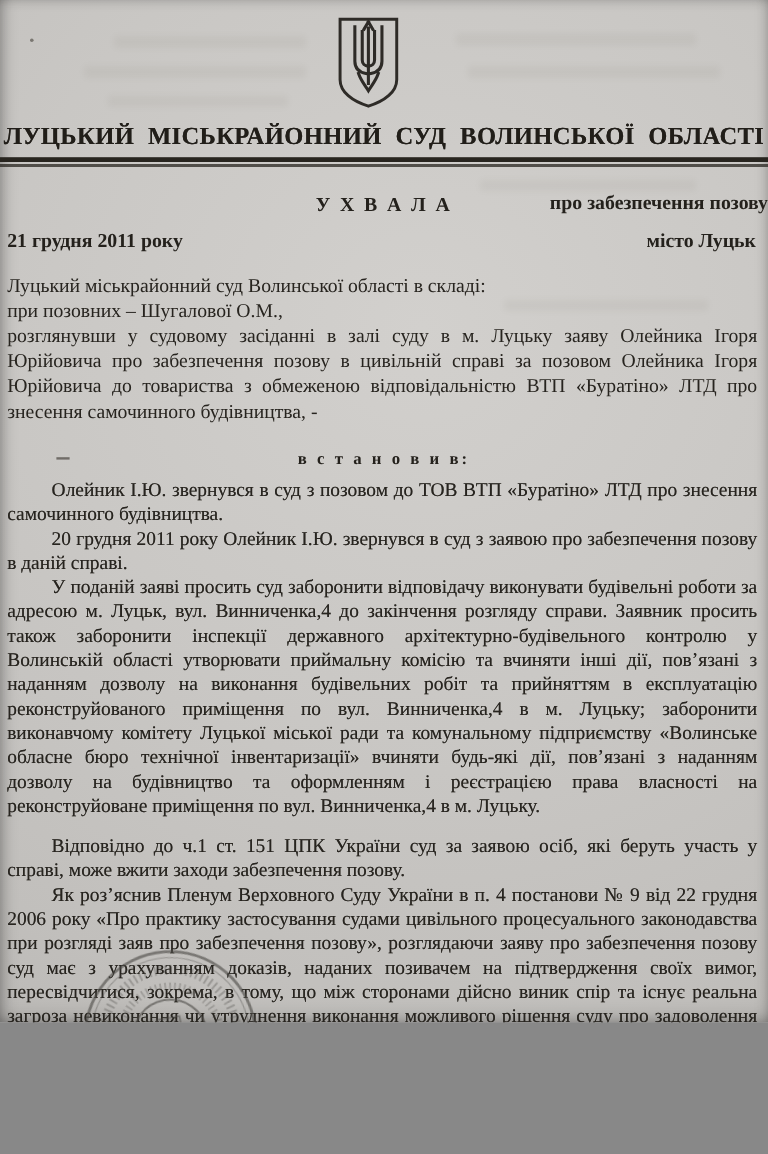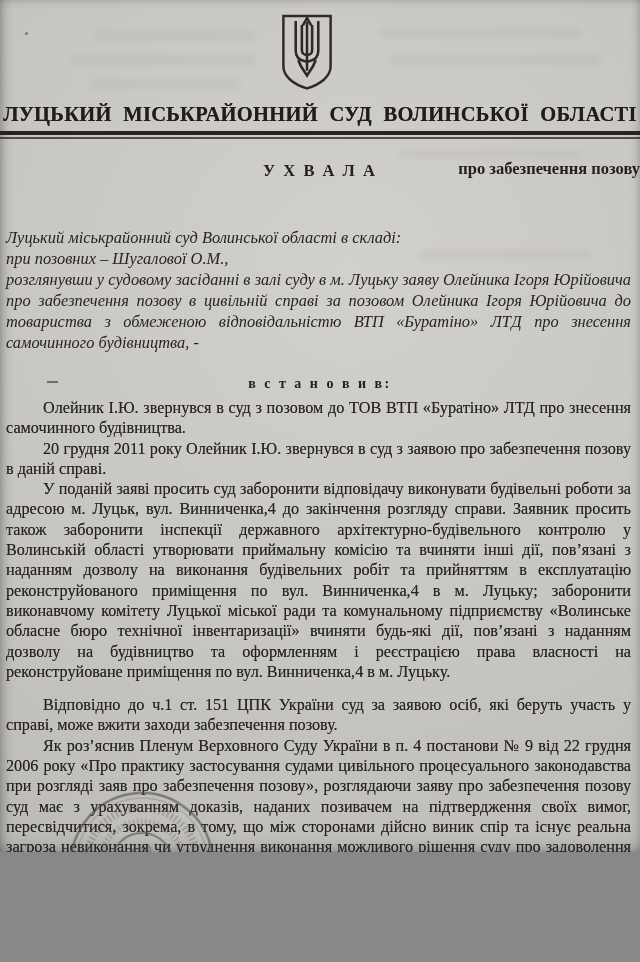--- a/index.html
+++ b/index.html
@@ -41,21 +41,21 @@
   }
   .date-row{
     left:6px;right:10px;top:191px;
     display:flex;justify-content:space-between;
     font-weight:bold;font-size:16.5px;color:#24211c;
   }
   .composition{
     left:6px;right:9px;top:227px;
     font-size:16.4px;line-height:21px;
   }
-  .composition p{margin:0;font-style:italic;}
+  .composition p{margin:0;}
   .just{text-align:justify;}
   .vstanoviv{
     left:0;right:0;top:376px;text-align:center;
     font-weight:bold;font-size:14px;letter-spacing:2.5px;color:#24211c;
   }
   .bodytext{
     left:6px;right:9px;top:398px;
     font-size:16.2px;line-height:20.3px;
     text-shadow:0 0 .4px rgba(39,36,31,.6);
   }
@@ -101,20 +101,24 @@
         <path d="M28 47v8"></path>
       </g>
     </svg>
   </div>
 
   <div class="abs court-name">ЛУЦЬКИЙ МІСЬКРАЙОННИЙ СУД ВОЛИНСЬКОЇ ОБЛАСТІ</div>
   <div class="abs double-rule"></div>
   <div class="abs ukhvala">У Х В А Л А</div>
   <div class="abs subtitle">про забезпечення позову</div>
 
+  <div class="abs date-row">
+    <span>21 грудня 2011 року</span>
+    <span>місто Луцьк</span>
+  </div>
 
   <div class="abs composition">
     <p>Луцький міськрайонний суд Волинської області в складі:</p>
     <p>при позовних – Шугалової О.М.,</p>
     <p class="just">розглянувши у судовому засіданні в залі суду в м. Луцьку заяву Олейника Ігоря Юрійовича про забезпечення позову в цивільній справі за позовом Олейника Ігоря Юрійовича до товариства з обмеженою відповідальністю ВТП «Буратіно» ЛТД про знесення самочинного будівництва, -</p>
   </div>
 
   <div class="abs artifact-dash"></div>
   <div class="abs vstanoviv">в с т а н о в и в:</div>
 

